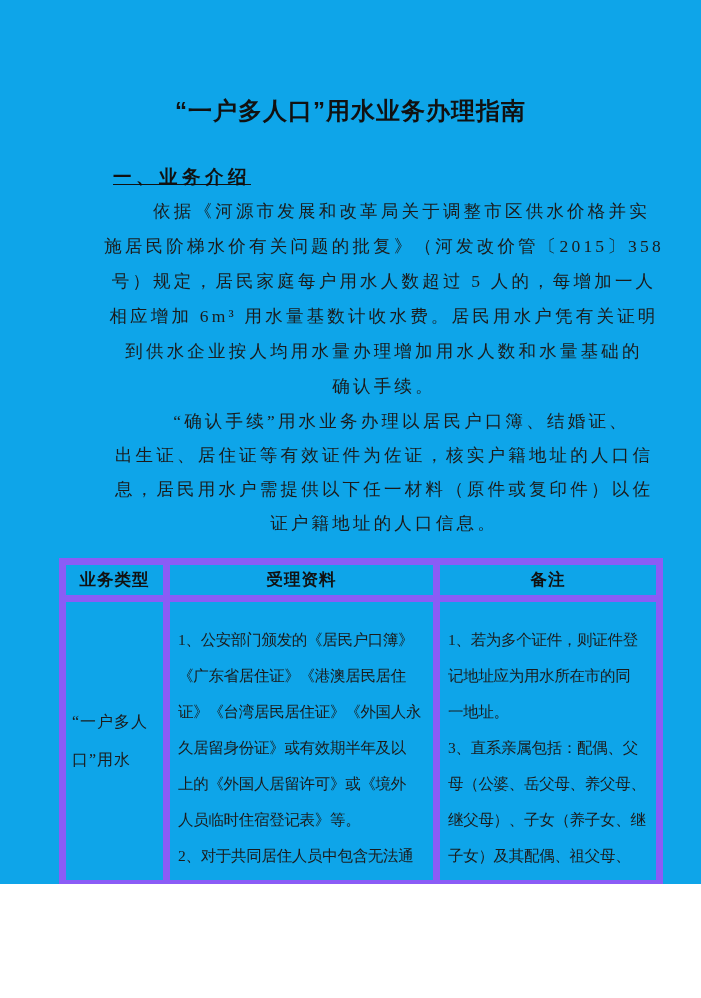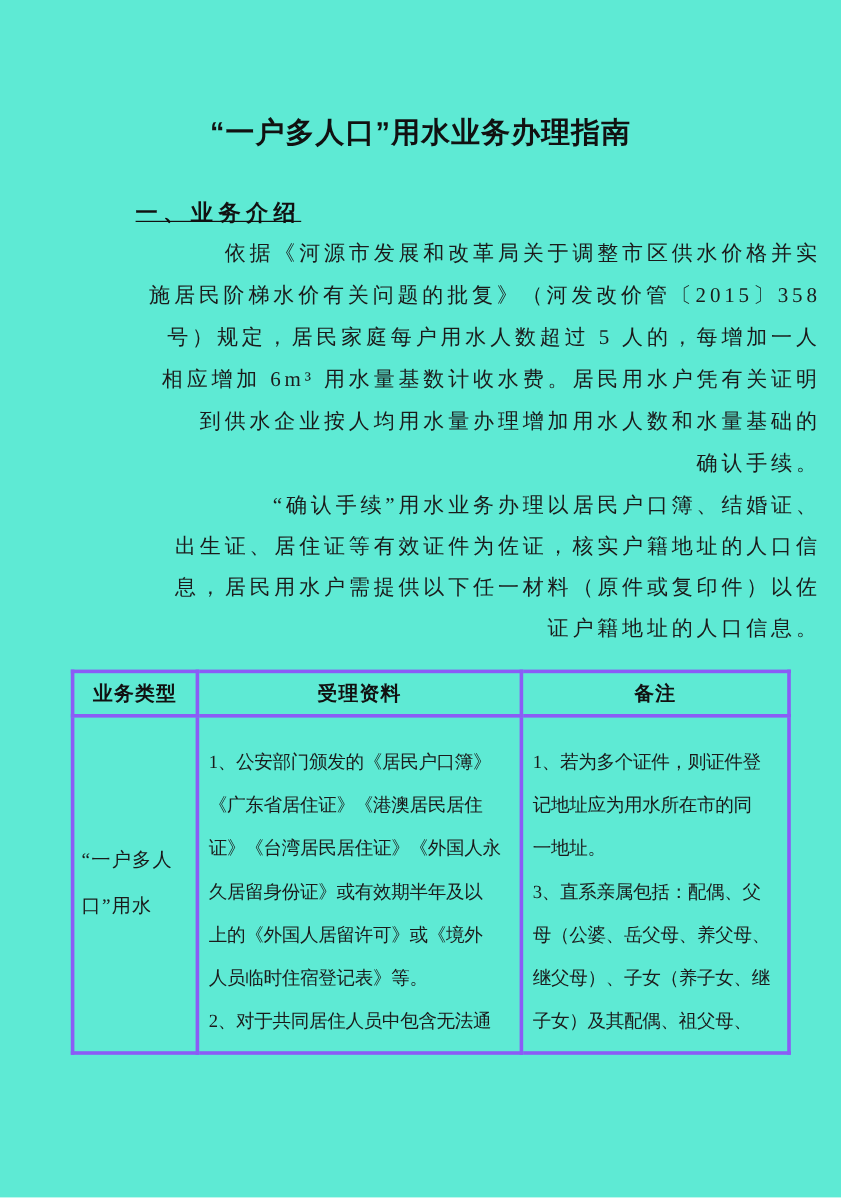--- a/index.html
+++ b/index.html
@@ -3,22 +3,22 @@
 <meta charset="utf-8">
 <style>
   html, body {
     margin: 0;
     padding: 0;
     background: #ffffff;
   }
   .page {
     position: relative;
     width: 701px;
-    height: 998px;
-    background: #5eead4;
+    height: 884px;
+    background: #0ea5e9;
     overflow: hidden;
     font-family: "Liberation Serif", serif;
     color: #1b1b1b;
   }
   .doc-title {
     margin: 94px 0 0 0;
     text-align: center;
     font-family: "Liberation Sans", sans-serif;
     font-weight: bold;
     font-size: 24px;
@@ -42,34 +42,34 @@
     line-height: 35px;
   }
   .body-par {
     margin: 0 0 0 84px;
     width: 600px;
     font-size: 17.5px;
     letter-spacing: 3.2px;
     line-height: 35px;
     text-indent: 2em;
     white-space: pre-wrap;
-    text-align: right;
+    text-align: center;
   }
   .body-par.p2 {
     line-height: 34px;
   }
   table.materials {
     margin: 18px 0 0 59px;
     border-collapse: collapse;
     table-layout: fixed;
     width: 597px;
   }
   table.materials th,
   table.materials td {
-    border: 3px solid #8b5cf6;
+    border: 7px solid #8b5cf6;
     box-sizing: border-box;
   }
   table.materials th {
     height: 37px;
     font-family: "Liberation Serif", serif;
     font-weight: bold;
     font-size: 16.5px;
     letter-spacing: 1px;
     text-align: center;
     vertical-align: middle;

